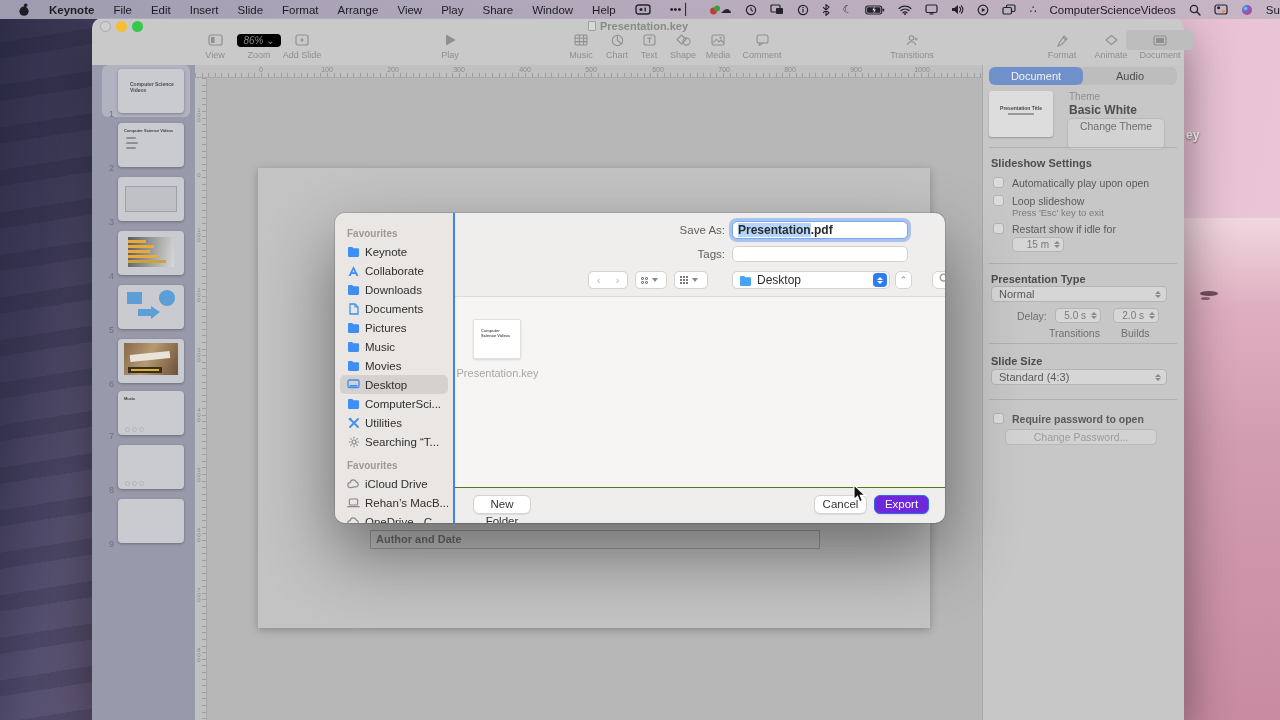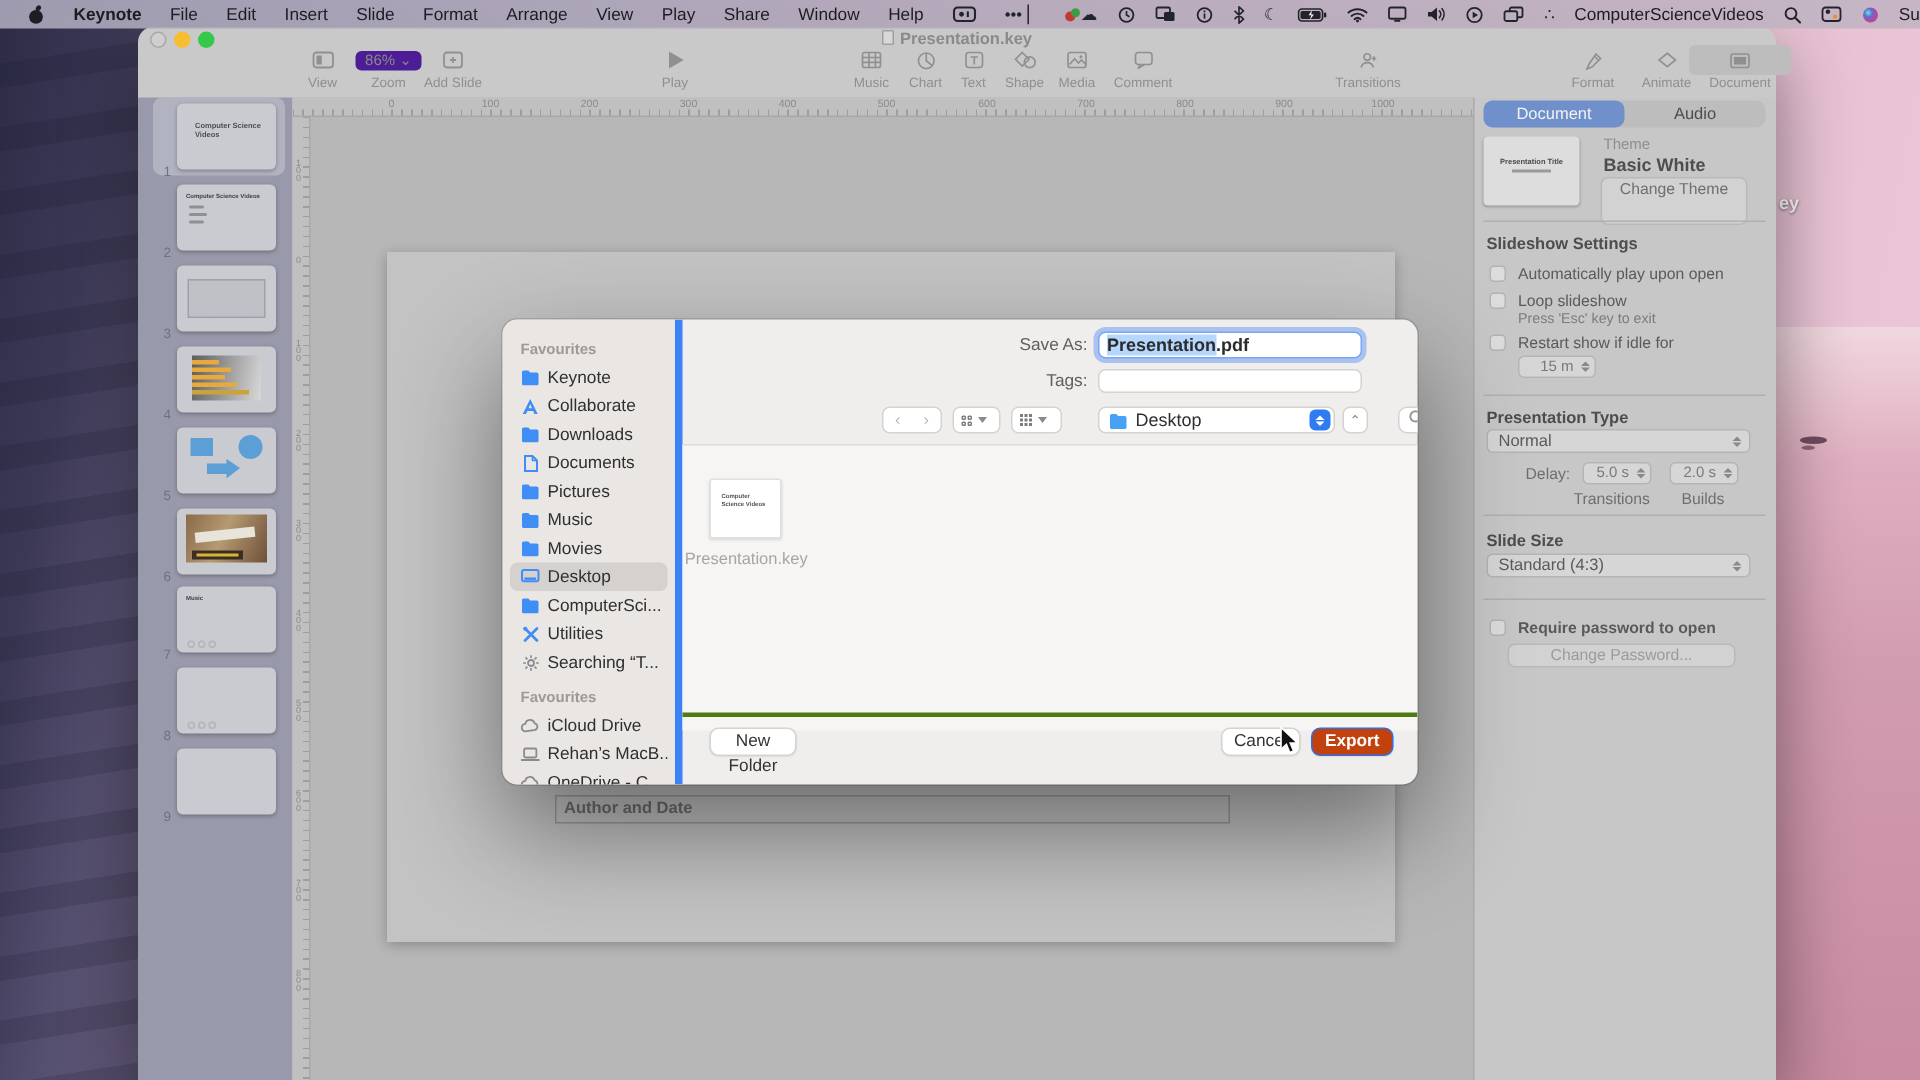--- a/index.html
+++ b/index.html
@@ -37,21 +37,21 @@
   .tl.min { left:24px; background:#f6be31; }
   .tl.max { left:40px; background:#35c84a; }
   .win-title { position:absolute; top:2px; left:0; right:0; text-align:center; font-size:11px; font-weight:bold; color:#8a8a8a; }
   .win-title .doc-glyph { display:inline-block; width:8px; height:10px; border:1px solid #a0a0a0; border-radius:1px; margin-right:4px; vertical-align:-1px; background:#d8d8d8; }
 
   .toolbar { position:absolute; left:0; top:14px; width:100%; height:33px; }
   .ti { position:absolute; text-align:center; color:#8f8f8f; font-size:9px; }
   .ti .ico { height:16px; display:flex; align-items:center; justify-content:center; color:#909090; }
   .ti .ico svg { stroke:#909090; }
   .ti .lbl { margin-top:2px; }
-  .zoom-pill { background:#4c1d95; border-radius:4px; padding:1px 6px; font-size:10px; color:#8a8a8a; }
+  .zoom-pill { background:#000000; border-radius:4px; padding:1px 6px; font-size:10px; color:#8a8a8a;font-style:italic; }
   .doc-pill { position:absolute; left:-8px; right:-8px; top:-2px; height:20px; background:#bdbdbd; border-radius:4px; z-index:-1; }
 
   .win-body { position:absolute; left:0; top:47px; width:100%; height:655px; }
 
   
   .slidepanel { position:absolute; left:0; top:0; width:103px; height:655px; background:#989aab; overflow:hidden; }
   .srow { position:absolute; left:0; width:103px; height:52px; }
   .sthumb { position:absolute; left:26px; top:0; width:66px; height:44px; background:#c9cbd1; border-radius:4px;
     box-shadow:0 1px 3px rgba(0,0,0,.3); overflow:hidden; }
   .snum { position:absolute; left:4px; width:18px; bottom:2px; text-align:right; font-size:9px; color:#6e7184; }
@@ -116,21 +116,21 @@
   .stepper i.up { border-bottom:3px solid #8a8a8a; }
   .stepper i.dn { border-top:3px solid #8a8a8a; }
   .dropdown { position:absolute; height:16px; background:#d6d6d6; border:1px solid #b5b5b5; border-radius:4px;
     font-size:11px; color:#5a5a5a; line-height:14px; padding-left:7px; }
   .dropdown .stepper { top:2px; right:3px; }
   .sub-lbl { position:absolute; font-size:10.5px; color:#6f6f6f; }
 
   
   .dialog { position:absolute; left:335px; top:213px; width:610px; height:310px; z-index:20; border-radius:10px;
     background:#f0eeec; box-shadow:0 30px 70px rgba(0,0,0,.45), 0 0 0 1px rgba(0,0,0,.12); font-size:12px; color:#2b2b2b; overflow:hidden; }
-  .dlg-side { position:absolute; left:0; top:0; width:120px; height:310px; background:#e9e6e3; border-right:5px solid #3b82f6; padding-top:12px; }
+  .dlg-side { position:absolute; left:0; top:0; width:120px; height:310px; background:#e9e6e3; border-right:2px solid #3b82f6; padding-top:12px; }
   .side-h { padding:3px 0 3px 12px; font-size:10px; font-weight:bold; color:#9d9a96; }
   .side-row { position:relative; display:flex; align-items:center; gap:5px; height:19px; margin:0 5px; padding-left:7px; border-radius:5px; font-size:11.5px; color:#2f2f2f; white-space:nowrap; overflow:hidden; }
   .side-row.sel { background:#d4d1ce; }
   .side-ic { width:13px; height:13px; flex:none; display:flex; align-items:center; justify-content:center; color:#3f8ef5; }
   .side-ic.grey { color:#8a8a90; }
   .side-ic svg { display:block; }
   .dlg-main { position:absolute; left:120px; top:0; width:490px; height:310px; }
   .fld-lbl { position:absolute; font-size:11.5px; color:#5f5f5f; text-align:right; width:60px; }
   .saveas-field { position:absolute; left:277px; top:8px; width:176px; height:18px; background:#fff; border:1px solid #7aa7f0; border-radius:5px;
     box-shadow:0 0 0 3px rgba(64,128,245,.4); font-size:12px; font-weight:bold; line-height:16px; padding-left:5px; white-space:nowrap; }
@@ -149,24 +149,24 @@
   .blue-stepper { width:14px; height:14px; background:#2f7cf0; border-radius:4px; display:flex; flex-direction:column; align-items:center; justify-content:center; gap:1px; }
   .blue-stepper i { width:0; height:0; border-left:3px solid transparent; border-right:3px solid transparent; }
   .blue-stepper i.up { border-bottom:3px solid #fff; }
   .blue-stepper i.dn { border-top:3px solid #fff; }
   .up-btn { position:absolute; left:440px; top:58px; width:17px; height:18px; background:#fff; border:1px solid #d5d2cf; border-radius:5px; text-align:center; color:#8a8a8a; font-size:9px; line-height:16px; }
   .search-field { position:absolute; left:477px; top:58px; width:119px; height:18px; background:#fff; border:1px solid #d5d2cf; border-radius:6px; display:flex; align-items:center; gap:4px; padding:0 6px; }
   .filearea { position:absolute; left:120px; top:83px; width:490px; height:191px; background:#f6f5f3; border-top:1px solid #ddDAD7; }
   .file-thumb { position:absolute; left:18px; top:22px; width:48px; height:40px; background:#fff; border:1px solid #e2e0de; border-radius:2px; box-shadow:0 1px 2px rgba(0,0,0,.12); }
   .file-thumb .txt { margin:8px 0 0 7px; font-size:4px; font-weight:bold; color:#555; line-height:5px; width:30px; }
   .file-name { position:absolute; left:0px; top:70px; width:85px; text-align:center; font-size:11px; color:#a9a5a1; }
-  .dlg-foot { position:absolute; left:120px; top:262px; width:490px; height:40px; border-top:3px solid #4d7c0f; }
+  .dlg-foot { position:absolute; left:120px; top:274px; width:490px; height:40px; border-top:1px solid #4d7c0f; }
   .btn { position:absolute; top:7px; height:19px; background:#fff; border:1px solid #d6d3d0; border-radius:6px;
     font-size:11.5px; color:#333; text-align:center; line-height:17px; box-shadow:0 .5px 1px rgba(0,0,0,.08); }
-  .btn.primary { background:#c2410c; border-color:#2d6fe7; color:#fff; font-weight:bold; }
+  .btn.primary { background:#6d28d9; border-color:#2d6fe7; color:#fff; font-weight:normal; }
 
   .cursor { position:absolute; left:853px; top:484px; z-index:40; }
 </style>
 </head>
 <body>
 
 <div class="desktop">
   <div class="clouds-left"></div>
   <div class="wall-sea"></div>
   <div class="island"></div>

